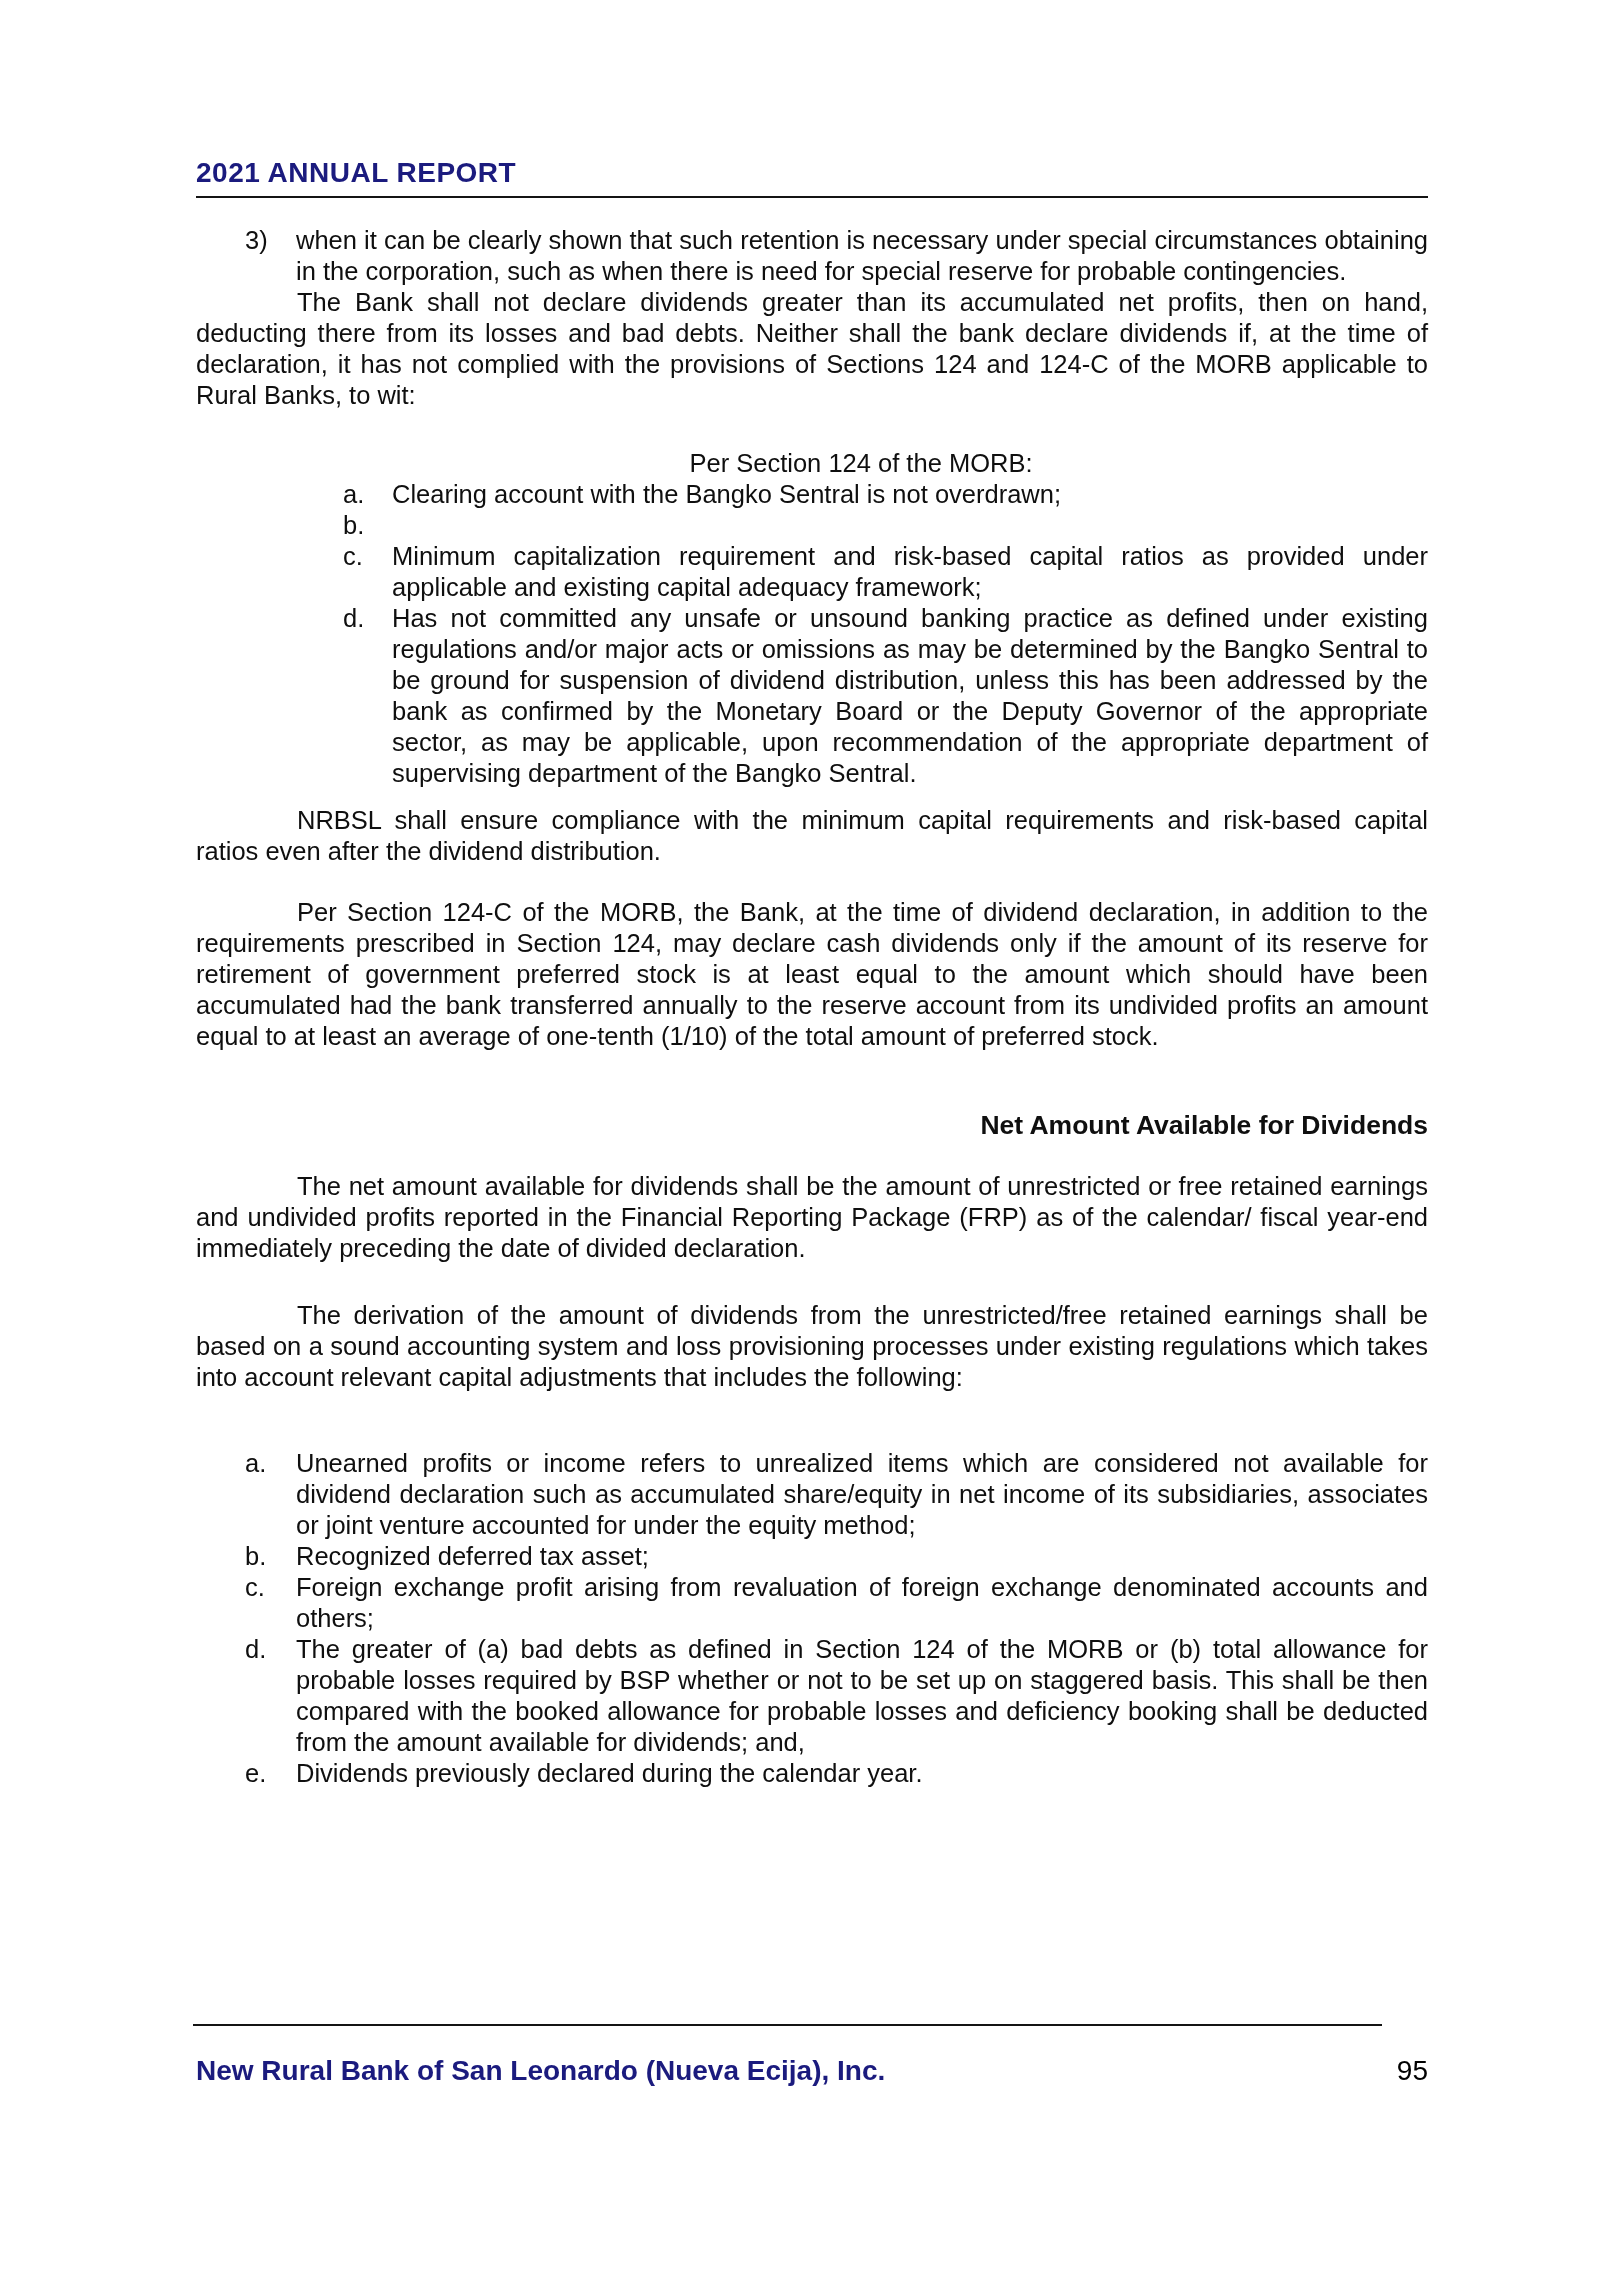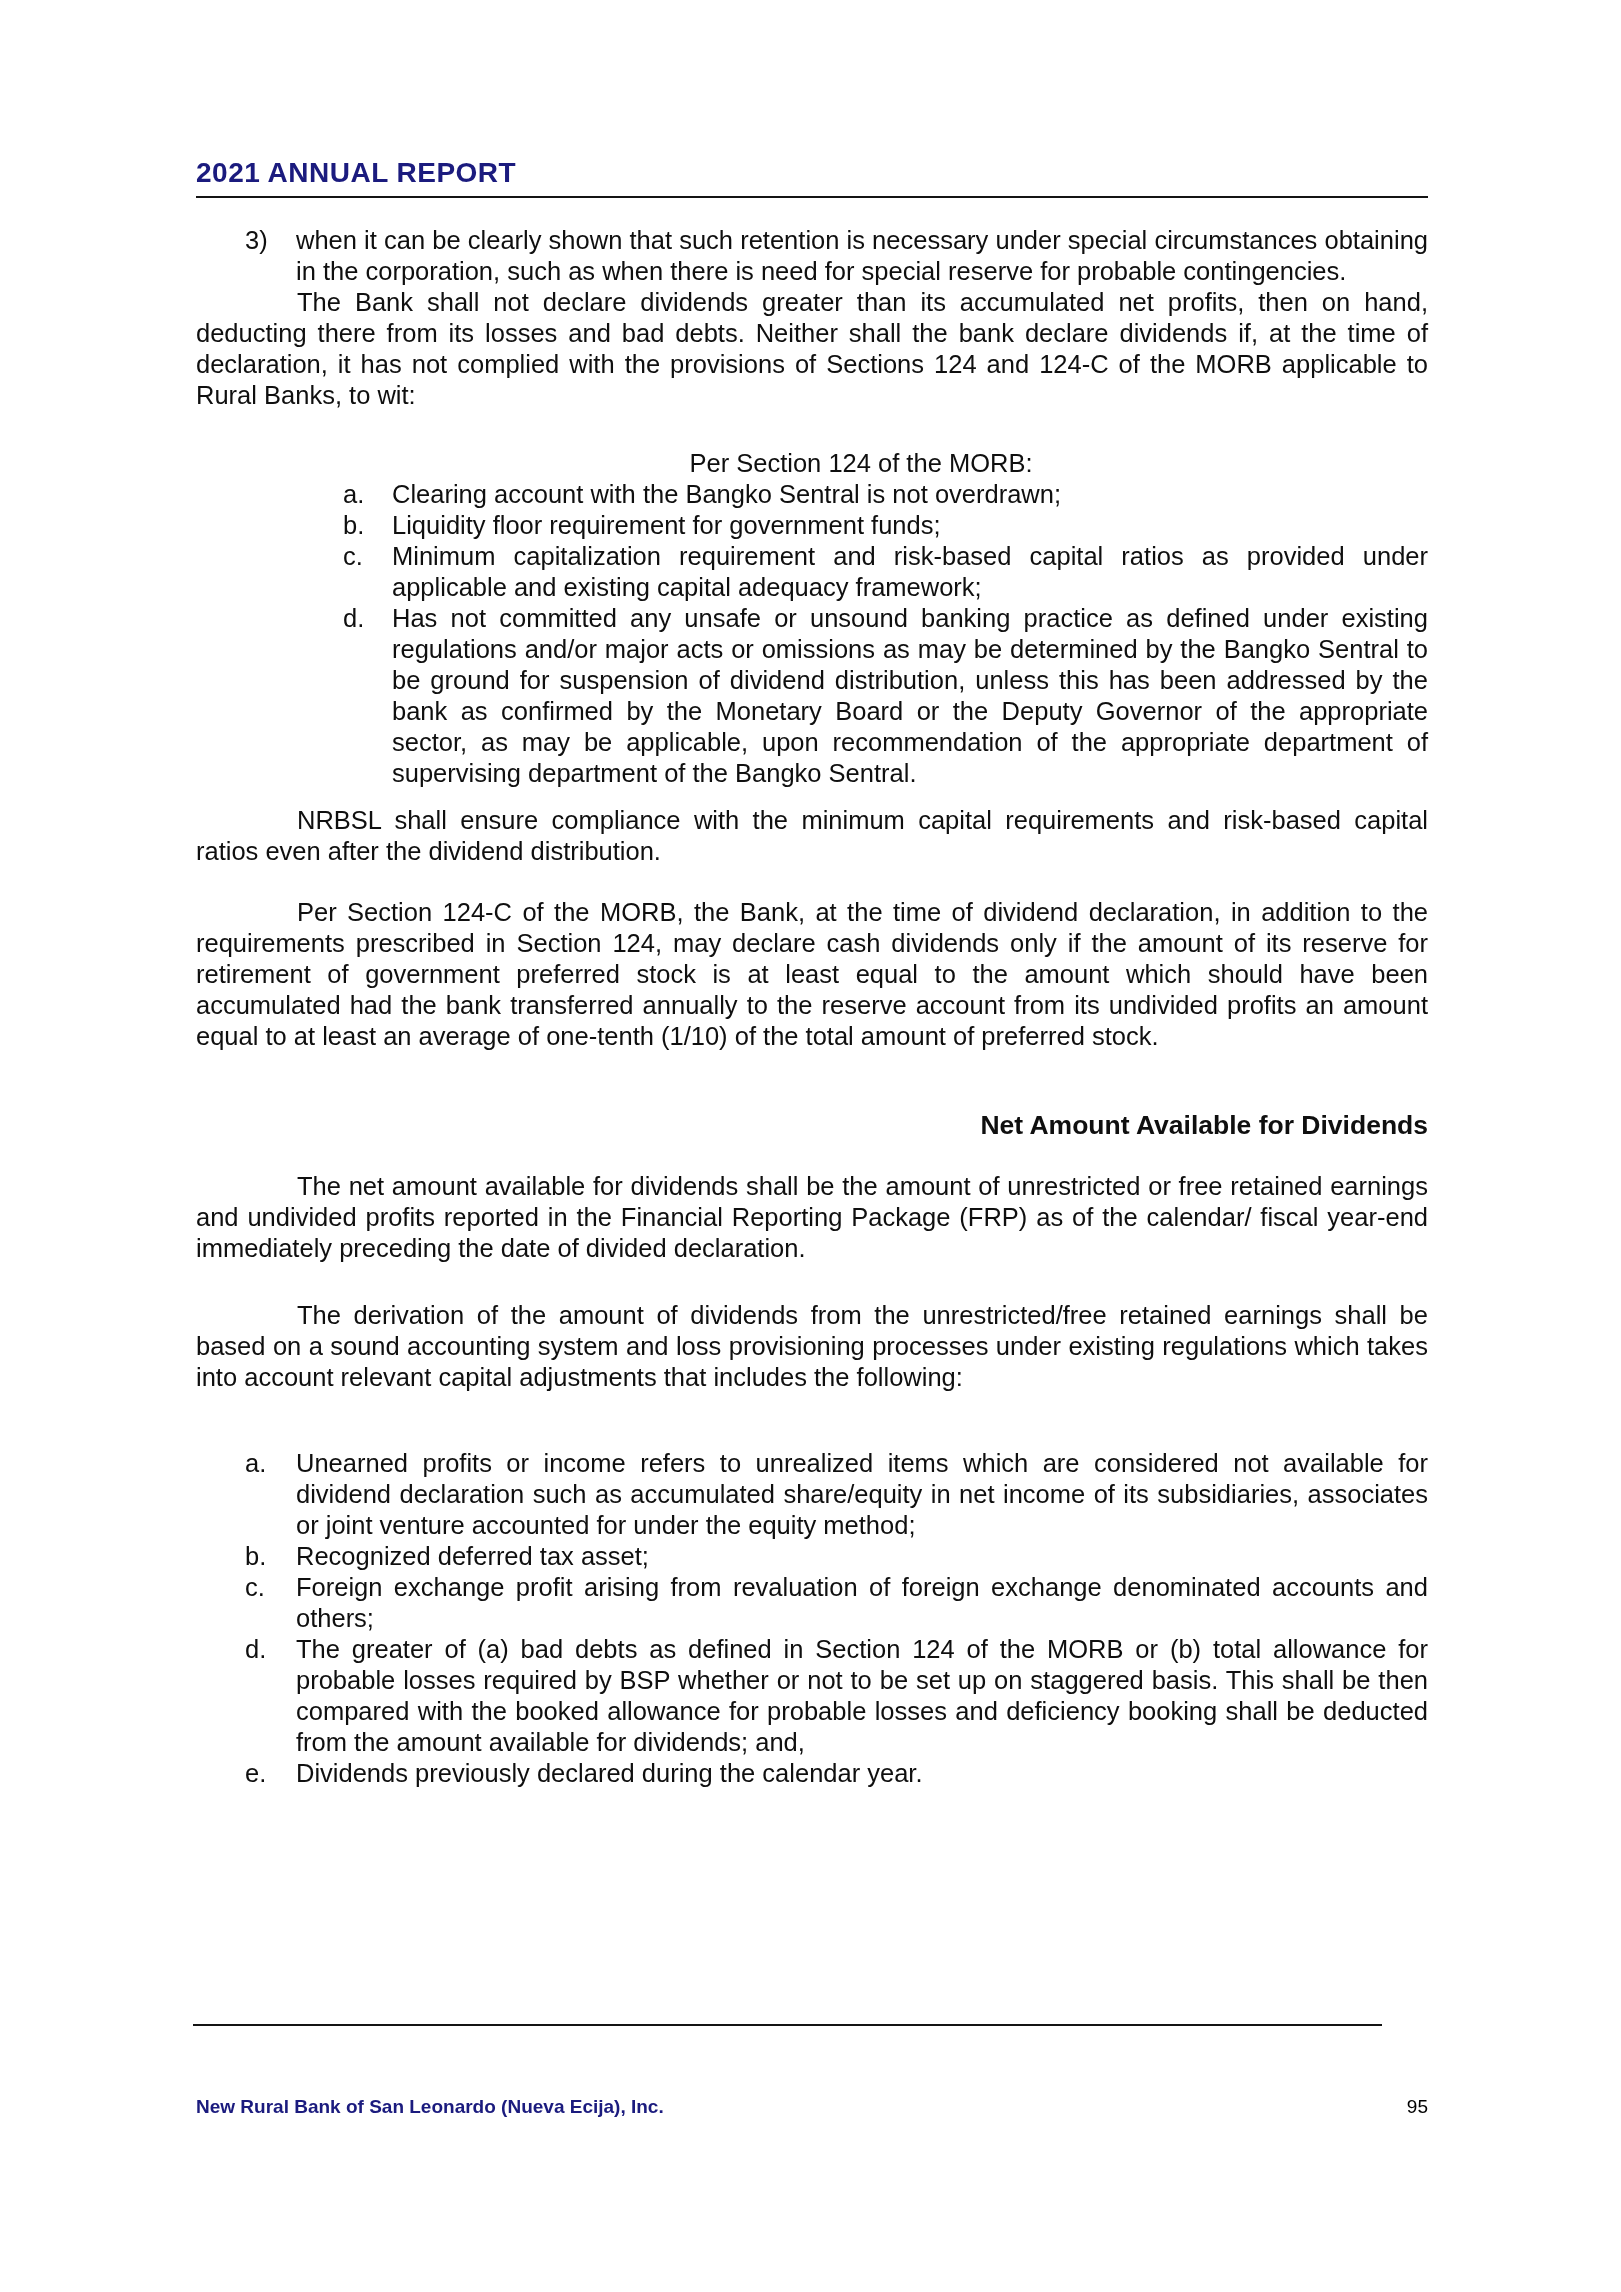--- a/index.html
+++ b/index.html
@@ -68,23 +68,22 @@
     border-top: 2.9px solid #141414;
   }
   .footer-row {
     position: absolute;
     left: 196px;
     top: 2054px;
     width: 1232px;
     display: flex;
     justify-content: space-between;
     align-items: center;
-    font-size: 19px;
+    font-size: 28px;
     line-height: 33px;
-    margin-top: 36px;
   }
   .footer-bank {
     font-weight: bold;
     color: #1b1b7e;
   }
   .footer-page { color: #000000; }
 </style>
 </head>
 <body>
 
@@ -107,21 +106,20 @@
 
       <div class="mt-intro">Per Section 124 of the MORB:</div>
 
       <div class="inner-list">
         <div class="li-row">
           <div class="li-marker">a.</div>
           <div class="li-body">Clearing account with the Bangko Sentral is not overdrawn;</div>
         </div>
         <div class="li-row">
           <div class="li-marker">b.</div>
-          <div class="li-body">Liquidity floor requirement for government funds;</div>
         </div>
         <div class="li-row">
           <div class="li-marker">c.</div>
           <div class="li-body">Minimum capitalization requirement and risk-based capital ratios as provided under applicable and existing capital adequacy framework;</div>
         </div>
         <div class="li-row">
           <div class="li-marker">d.</div>
           <div class="li-body">Has not committed any unsafe or unsound banking practice as defined under existing regulations and/or major acts or omissions as may be determined by the Bangko Sentral to be ground for suspension of dividend distribution, unless this has been addressed by the bank as confirmed by the Monetary Board or the Deputy Governor of the appropriate sector, as may be applicable, upon recommendation of the appropriate department of supervising department of the Bangko Sentral.</div>
         </div>
       </div>

